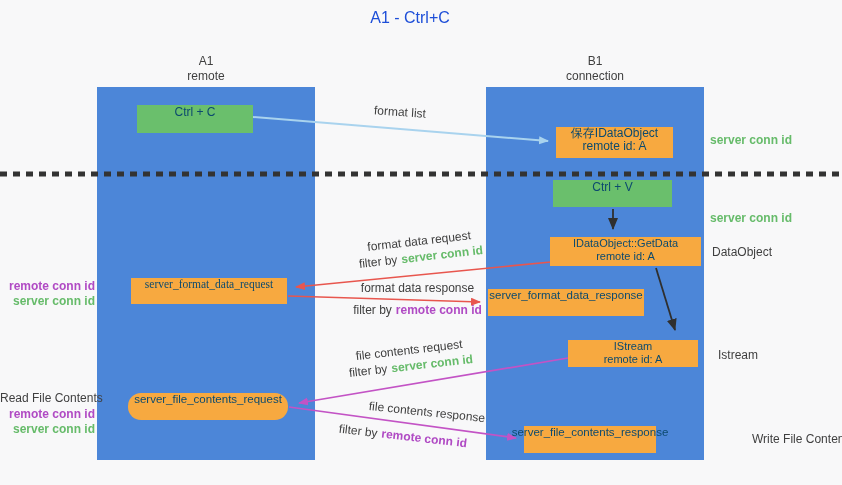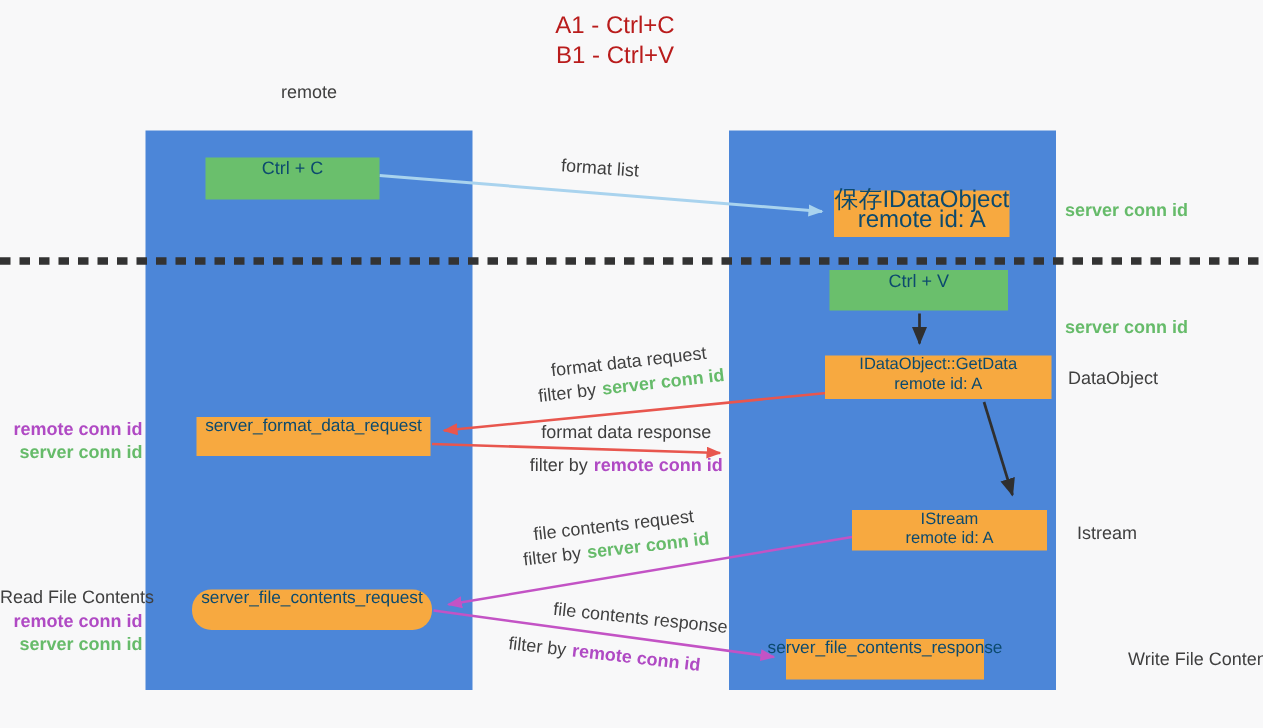--- a/index.html
+++ b/index.html
@@ -3,44 +3,44 @@
 <meta charset="utf-8">
 <style>
   html,body{margin:0;padding:0;background:#f8f8f9;}
   .canvas{
     position:relative;width:842px;height:485px;overflow:hidden;
     background:#f8f8f9;color:#3f3f3f;
     font-family:"Liberation Sans", sans-serif;font-size:12px;
   }
   
   #title{position:absolute;left:0;top:8px;width:820px;text-align:center;
-         font-size:16px;line-height:20px;color:#b91c1c;}
+         font-size:16px;line-height:20px;color:#1d4ed8;}
   
   .col-head{position:absolute;top:54px;width:218px;text-align:center;line-height:15px;}
   #head-a{left:97px;} #head-b{left:486px;}
   
   .col{position:absolute;top:87px;width:218px;height:373px;background:#4c86d8;}
   #col-a{left:97px;} #col-b{left:486px;}
   
   #overlay{position:absolute;left:0;top:0;pointer-events:none;}
   .ar-blue{stroke:#a9d3ee;stroke-width:2;}
   .ar-red{stroke:#e8564e;stroke-width:1.7;}
   .ar-mag{stroke:#c353c5;stroke-width:1.7;}
   .ar-black{stroke:#2f2f2f;stroke-width:1.8;}
   .dotted{stroke:#333;stroke-width:5;}
   
   .node{position:absolute;display:flex;flex-direction:column;align-items:center;
         justify-content:flex-start;color:#0c4a6e;text-align:center;white-space:nowrap;}
   .green{background:#6abf6c;}
   .orange{background:#f7a940;}
   #node-ctrl-c{left:137px;top:105px;width:116px;height:28px;}
-  #node-save{left:556px;top:127px;width:117px;height:31px;font-size:16px;line-height:13px;}
+  #node-save{left:556px;top:127px;width:117px;height:31px;font-size:12px;line-height:13px;}
   #node-ctrl-v{left:553px;top:180px;width:119px;height:27px;}
   #node-getdata{left:550px;top:237px;width:151px;height:29px;font-size:11px;line-height:13px;}
-  #node-fdr{left:131px;top:278px;width:156px;height:26px;font-size:11.5px;}
+  #node-fdr{left:131px;top:278px;width:156px;height:26px;font-size:11.5px;font-family:Liberation Serif, serif;}
   #node-fdresp{left:488px;top:289px;width:156px;height:27px;font-size:11.5px;}
   #node-istream{left:568px;top:340px;width:130px;height:27px;font-size:11px;line-height:13px;}
   #node-fcr{left:128px;top:393px;width:160px;height:27px;font-size:11.5px;border-radius:13px;}
   #node-fcresp{left:524px;top:426px;width:132px;height:27px;font-size:11.5px;}
   
   .lbl{position:absolute;text-align:center;line-height:16px;white-space:nowrap;color:#3f3f3f;}
   .g{color:#66bb6a;font-weight:bold;}
   .p{color:#b04ac4;font-weight:bold;}
   .fb{margin-right:4px;}
   #lbl-format-list{left:340px;top:104px;width:120px;transform:rotate(4deg);}
@@ -61,25 +61,29 @@
   #right-istream{left:718px;top:348px;}
   #right-write{left:712px;top:432px;margin-left:40px;}
 </style>
 </head>
 <body>
 
 <div class="canvas">
 
   <div id="title">
     <div>A1 - Ctrl+C</div>
-    <div>B1 - Ctrl+V</div>
   </div>
 
   <div class="col-head" id="head-a">
+    <div>A1</div>
     <div>remote</div>
+  </div>
+  <div class="col-head" id="head-b">
+    <div>B1</div>
+    <div>connection</div>
   </div>
 
   <div class="col" id="col-a"></div>
   <div class="col" id="col-b"></div>
 
   <svg id="overlay" width="842" height="485">
     <defs>
       <marker id="mBlue" markerWidth="11" markerHeight="9" refX="9" refY="4" orient="auto" markerUnits="userSpaceOnUse">
         <path d="M0,0 L10,4 L0,8 z" fill="#a9d3ee"></path>
       </marker>
@@ -112,20 +116,23 @@
   </div>
   <div class="node green" id="node-ctrl-v">
     <span>Ctrl + V</span>
   </div>
   <div class="node orange" id="node-getdata">
     <span>IDataObject::GetData</span>
     <span>remote id: A</span>
   </div>
   <div class="node orange" id="node-fdr">
     <span>server_format_data_request</span>
+  </div>
+  <div class="node orange" id="node-fdresp">
+    <span>server_format_data_response</span>
   </div>
   <div class="node orange" id="node-istream">
     <span>IStream</span>
     <span>remote id: A</span>
   </div>
   <div class="node orange" id="node-fcr">
     <span>server_file_contents_request</span>
   </div>
   <div class="node orange" id="node-fcresp">
     <span>server_file_contents_response</span>

